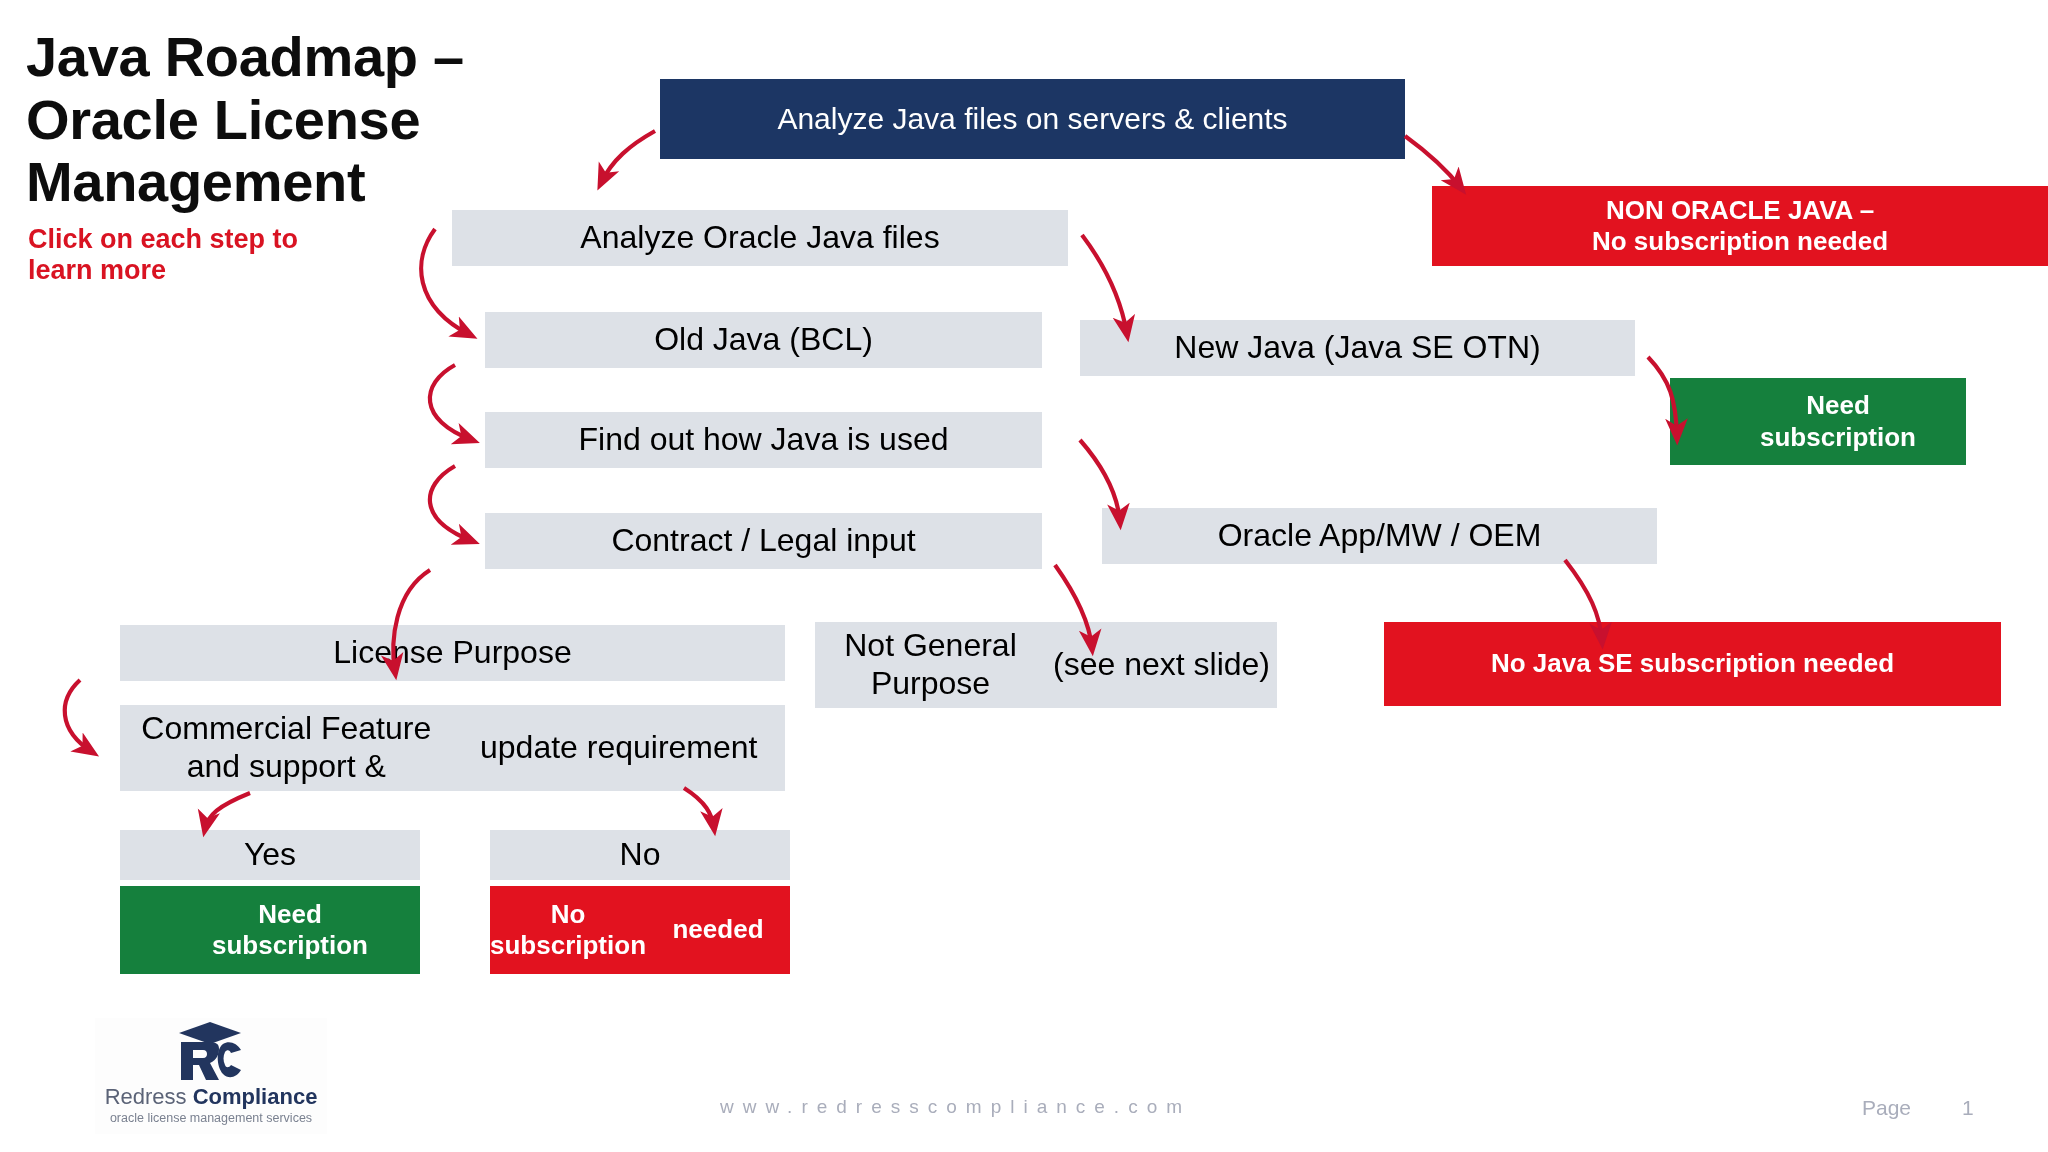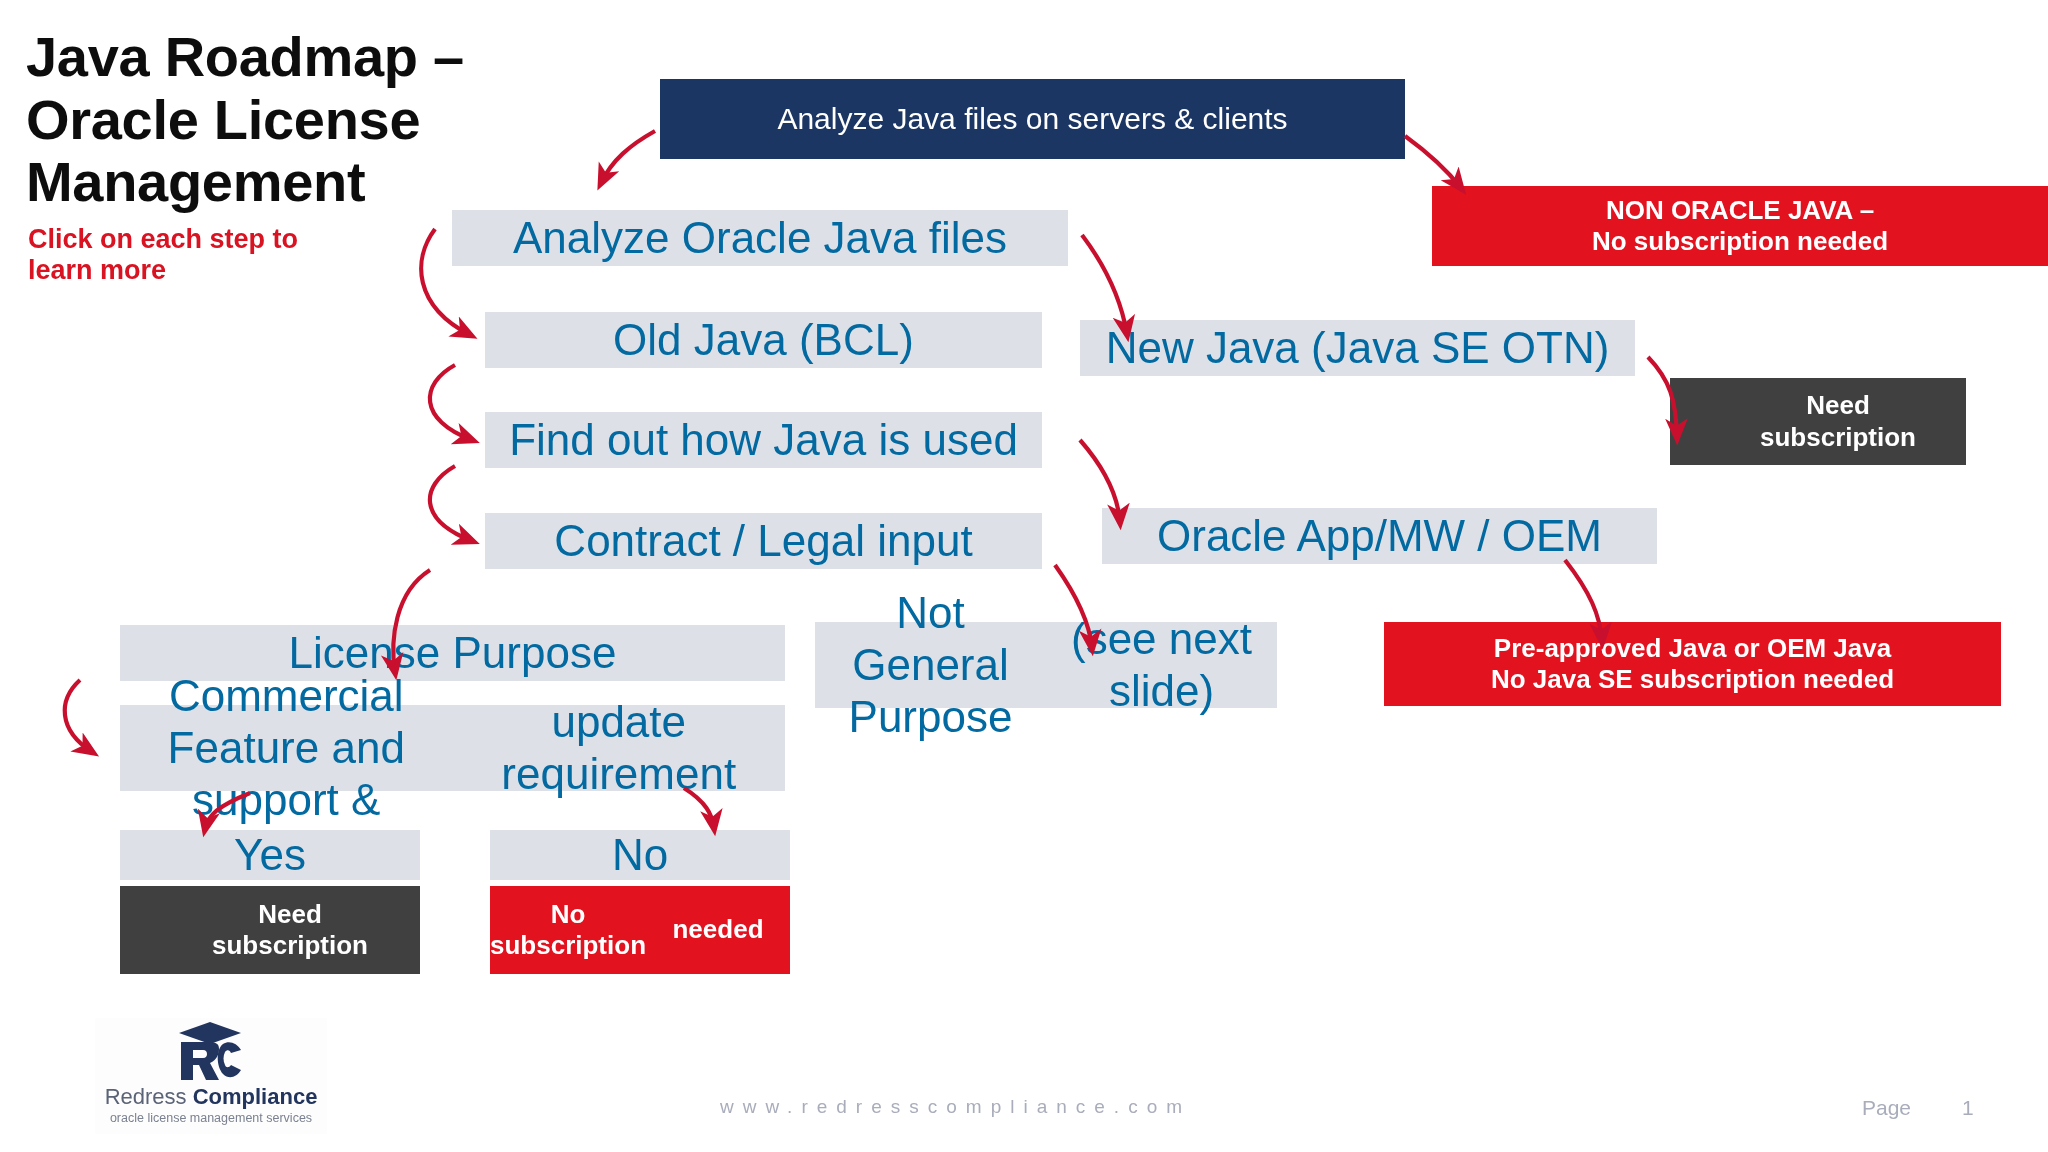--- a/index.html
+++ b/index.html
@@ -57,27 +57,27 @@
     justify-content: center;
     text-align: center;
     z-index: 3;
   }
   .node span {
     display: block;
     width: 100%;
   }
   .gray {
     background: #dde1e7;
-    color: #0369a1;
-    font-size: 44px;
+    color: #000000;
+    font-size: 32px;
     line-height: 1.18;
     font-weight: normal;
   }
   .navy {
-    background: #404040;
+    background: #15803d;
     color: #ffffff;
     font-size: 26px;
     line-height: 1.2;
     font-weight: bold;
     padding-left: 40px;
   }
   .red {
     background: #E2121F;
     color: #ffffff;
     font-size: 26px;
@@ -242,21 +242,20 @@
   <div class="node gray" style="left:120px; top:625px; width:665px; height:56px;">
     <span>License Purpose</span>
   </div>
 
   <div class="node gray" style="left:815px; top:622px; width:462px; height:86px; ">
     <span>Not General Purpose</span>
     <span>(see next slide)</span>
   </div>
 
   <div class="node red" style="left:1384px; top:622px; width:617px; height:84px; flex-direction:column;">
-    <span>Pre-approved Java or OEM Java</span>
     <span>No Java SE subscription needed</span>
   </div>
 
   <div class="node gray" style="left:120px; top:705px; width:665px; height:86px; ">
     <span>Commercial Feature and support &amp;</span>
     <span>update requirement</span>
   </div>
 
   <div class="node gray" style="left:120px; top:830px; width:300px; height:50px;">
     <span>Yes</span>

